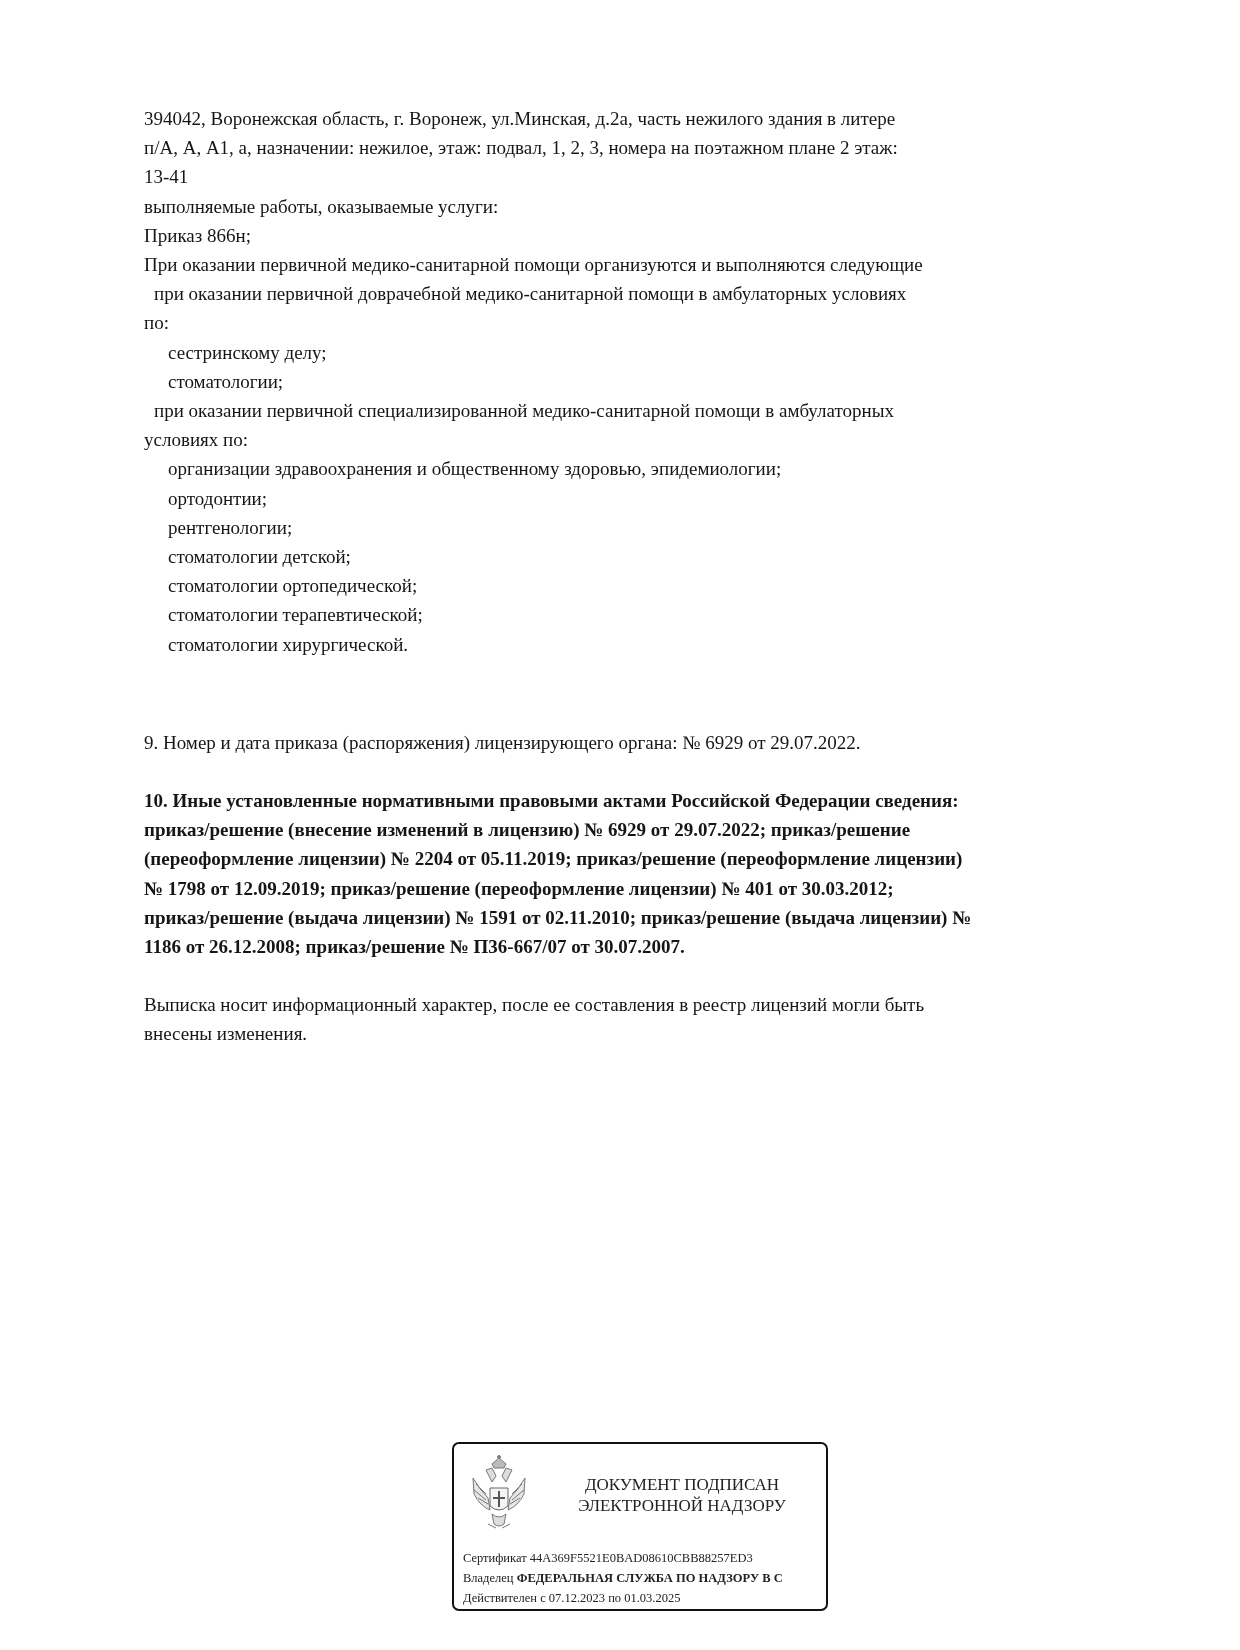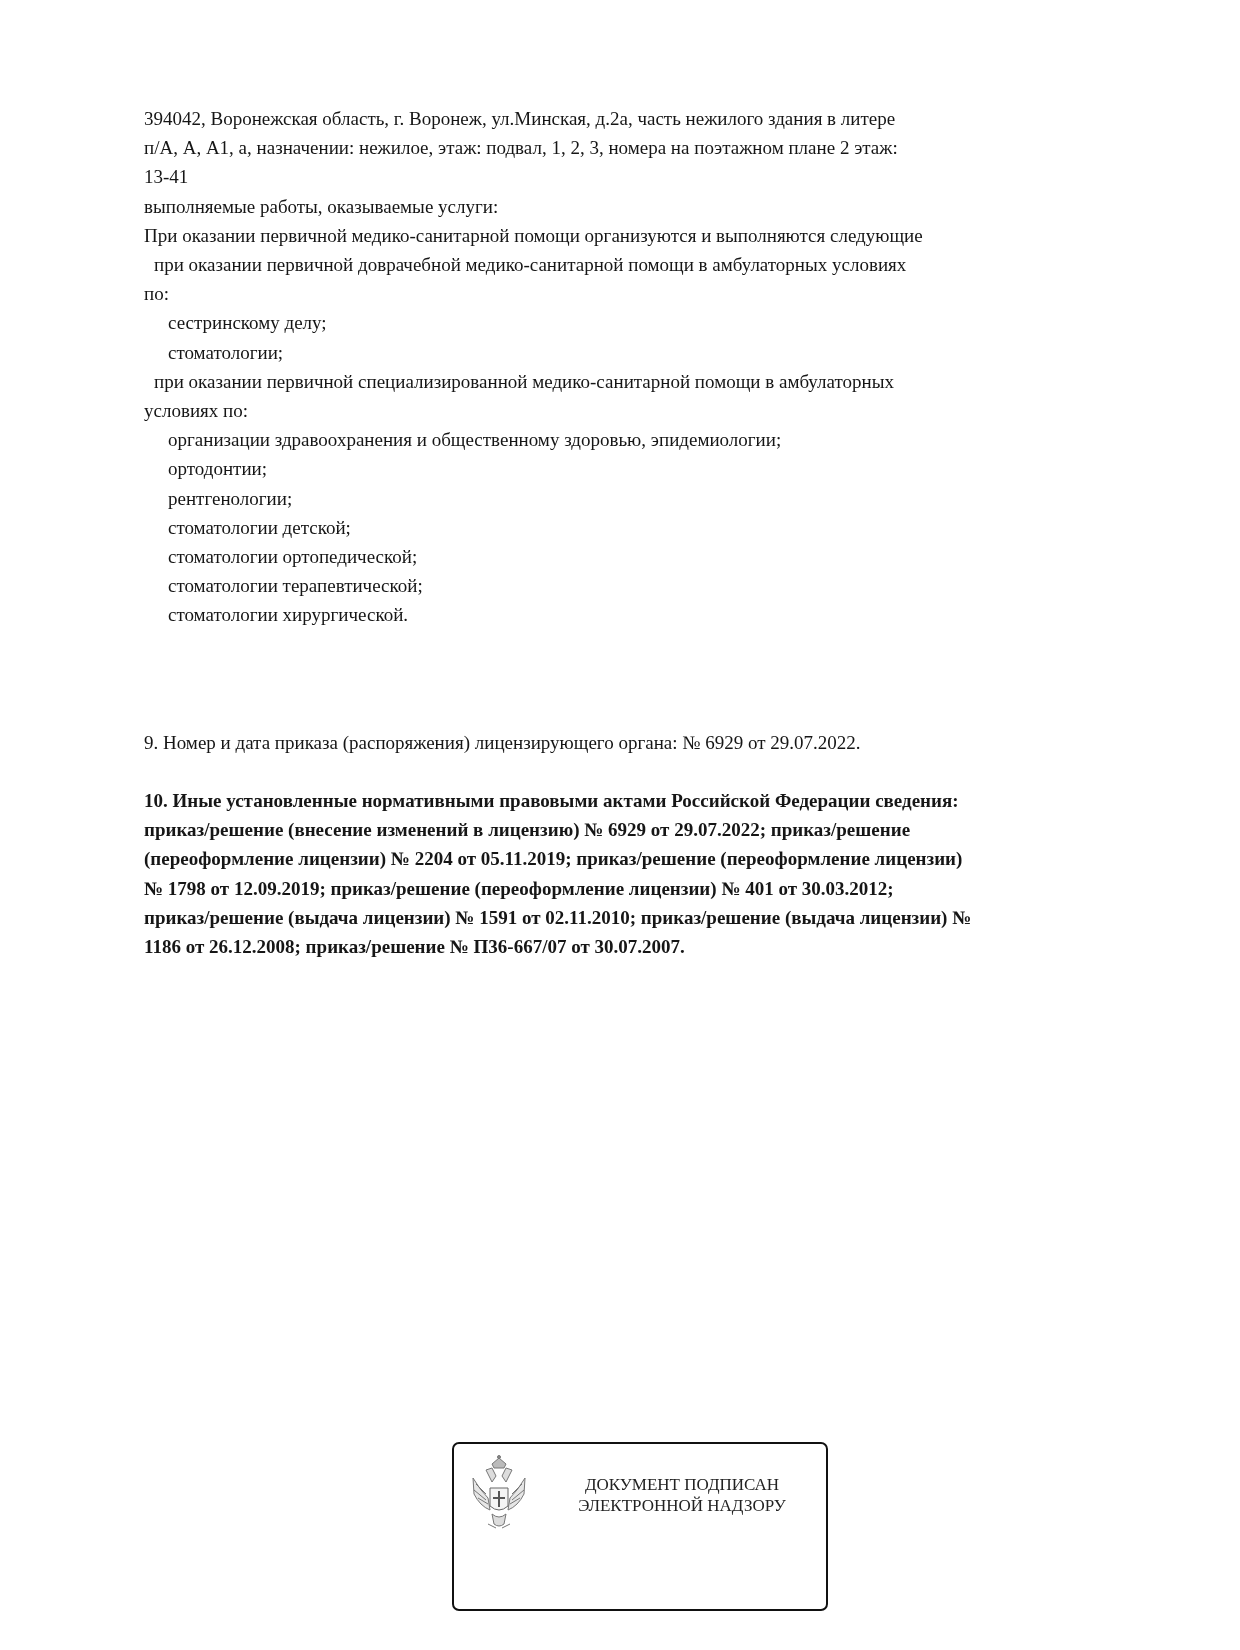--- a/index.html
+++ b/index.html
@@ -41,20 +41,21 @@
 </head>
 <body>
 
 <div class="page">
 
   <div class="text-block" id="block-top">
     <span class="line">394042, Воронежская область, г. Воронеж, ул.Минская, д.2а, часть нежилого здания в литере</span>
     <span class="line">п/А, А, А1, а, назначении: нежилое, этаж: подвал, 1, 2, 3, номера на поэтажном плане 2 этаж:</span>
     <span class="line">13-41</span>
     <span class="line">выполняемые работы, оказываемые услуги:</span>
+    <span class="line">Приказ 866н;</span>
     <span class="line">При оказании первичной медико-санитарной помощи организуются и выполняются следующие</span>
     <span class="line ind1">при оказании первичной доврачебной медико-санитарной помощи в амбулаторных условиях</span>
     <span class="line">по:</span>
     <span class="line ind2">сестринскому делу;</span>
     <span class="line ind2">стоматологии;</span>
     <span class="line ind1">при оказании первичной специализированной медико-санитарной помощи в амбулаторных</span>
     <span class="line">условиях по:</span>
     <span class="line ind2">организации здравоохранения и общественному здоровью, эпидемиологии;</span>
     <span class="line ind2">ортодонтии;</span>
     <span class="line ind2">рентгенологии;</span>
@@ -70,20 +71,24 @@
 
   <div class="text-block" id="block-10">
     <span class="line">10. Иные установленные нормативными правовыми актами Российской Федерации сведения:</span>
     <span class="line">приказ/решение (внесение изменений в лицензию) № 6929 от 29.07.2022; приказ/решение</span>
     <span class="line">(переоформление лицензии) № 2204 от 05.11.2019; приказ/решение (переоформление лицензии)</span>
     <span class="line">№ 1798 от 12.09.2019; приказ/решение (переоформление лицензии) № 401 от 30.03.2012;</span>
     <span class="line">приказ/решение (выдача лицензии) № 1591 от 02.11.2010; приказ/решение (выдача лицензии) №</span>
     <span class="line">1186 от 26.12.2008; приказ/решение № П36-667/07 от 30.07.2007.</span>
   </div>
 
+  <div class="text-block" id="block-note">
+    <span class="line">Выписка носит информационный характер, после ее составления в реестр лицензий могли быть</span>
+    <span class="line">внесены изменения.</span>
+  </div>
 
   <div class="stamp">
     <div class="emblem">
       <svg width="62" height="78" viewBox="0 0 62 78">
         <g fill="none" stroke="#777" stroke-width="1">
           <path d="M24 10 L31 4 L38 10 L36 14 L26 14 Z" fill="#bbb"></path>
           <circle cx="31" cy="3" r="1.5" fill="#888"></circle>
           <path d="M18 16 L24 14 L28 22 L24 28 Z" fill="#ddd"></path>
           <path d="M44 16 L38 14 L34 22 L38 28 Z" fill="#ddd"></path>
           <path d="M5 24 Q12 36 20 44 L22 56 Q12 52 6 40 Z" fill="#e6e6e6"></path>
@@ -94,15 +99,20 @@
           <path d="M31 37 L31 53 M25 44 L37 44" stroke="#555" stroke-width="2"></path>
           <path d="M24 60 Q31 66 38 60 L36 70 Q31 74 26 70 Z" fill="#ddd"></path>
           <path d="M20 70 L28 74 M42 70 L34 74"></path>
         </g>
       </svg>
     </div>
     <div class="stamp-title">
       <div>ДОКУМЕНТ ПОДПИСАН</div>
       <div>ЭЛЕКТРОННОЙ НАДЗОРУ</div>
     </div>
+    <div class="stamp-meta">
+      <div><span>Сертификат</span> <span>44A369F5521E0BAD08610CBB88257ED3</span></div>
+      <div><span>Владелец</span> <b>ФЕДЕРАЛЬНАЯ СЛУЖБА ПО НАДЗОРУ В С</b></div>
+      <div>Действителен с 07.12.2023 по 01.03.2025</div>
+    </div>
   </div>
 
 </div>
 
 </body></html>

